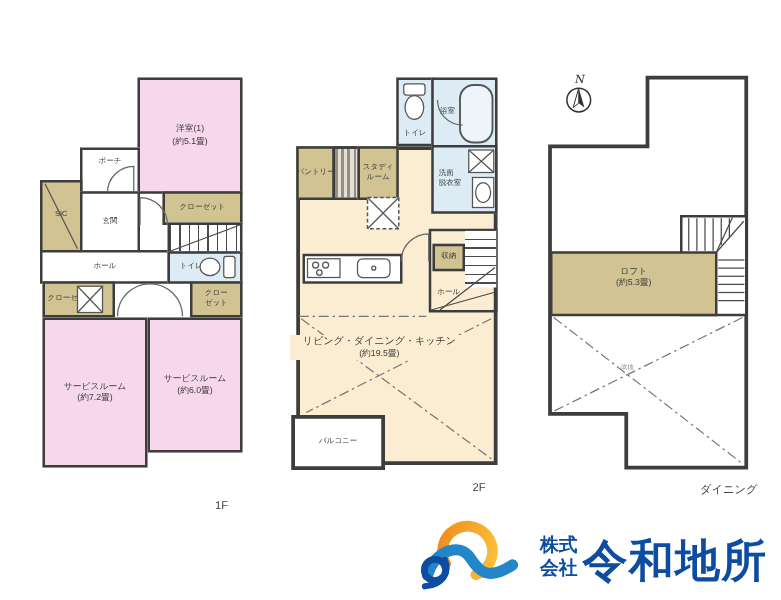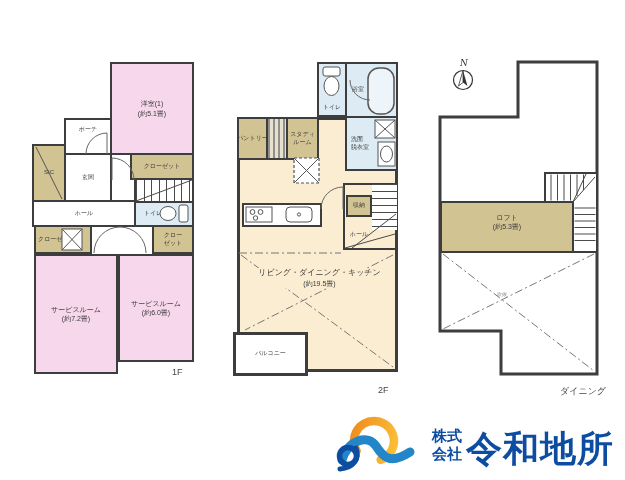--- a/index.html
+++ b/index.html
@@ -194,31 +194,31 @@
 
     <g>
       <circle cx="463" cy="80" r="9.5" fill="#ffffff" stroke="#333" stroke-width="1.2"></circle>
       <path d="M463,70.5 L467.5,86 L463,82.5 Z" fill="#333"></path>
       <path d="M463,70.5 L458.5,86 L463,82.5 Z" fill="#ffffff" stroke="#333" stroke-width="0.8"></path>
       <text x="464" y="66" text-anchor="middle" font-size="9" font-style="italic" font-family="'DejaVu Serif',serif" fill="#333">N</text>
     </g>
   </svg>
 
   <div class="abs lbl xs" style="left:344px;top:230px;width:30px">ホール</div>
-  <div class="abs" style="left:248px;top:268px;width:143px;background:#faedd2">
+  <div class="abs" style="left:232px;top:268px;width:143px;background:#faedd2">
     <div class="lbl md">リビング・ダイニング・キッチン</div>
     <div class="lbl">(約19.5畳)</div>
   </div>
   <div class="abs" style="left:467px;top:213px;width:80px">
     <div class="lbl">ロフト</div>
     <div class="lbl">(約5.3畳)</div>
   </div>
   <div class="abs" style="left:490px;top:291px;width:24px;font-size:5px;color:#888">吹抜</div>
 
-  <div class="floor-label" style="left:172px;top:367px">1F</div>
+  <div class="floor-label" style="left:172px;top:399px">1F</div>
   <div class="floor-label" style="left:378px;top:385px">2F</div>
   <div class="floor-label" style="left:560px;top:385px">ダイニング</div>
 
   <svg class="logo" width="288" height="64" viewBox="0 0 288 64">
     <defs>
       <linearGradient id="og" x1="0" y1="0" x2="1" y2="1">
         <stop offset="0" stop-color="#fcc43a"></stop>
           <stop offset="1" stop-color="#ee8a1e"></stop>
       </linearGradient>
     </defs>

